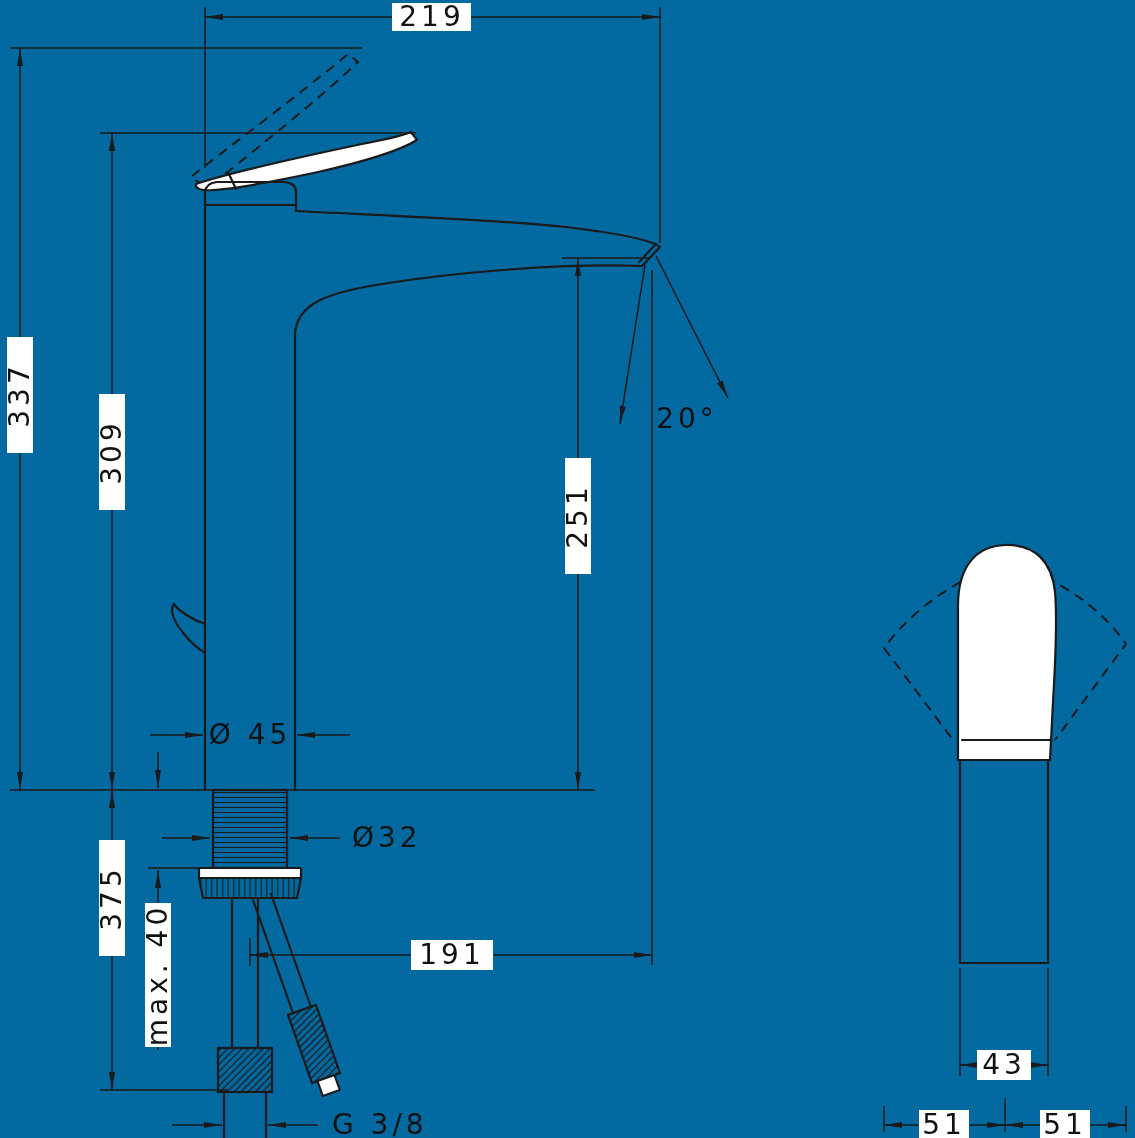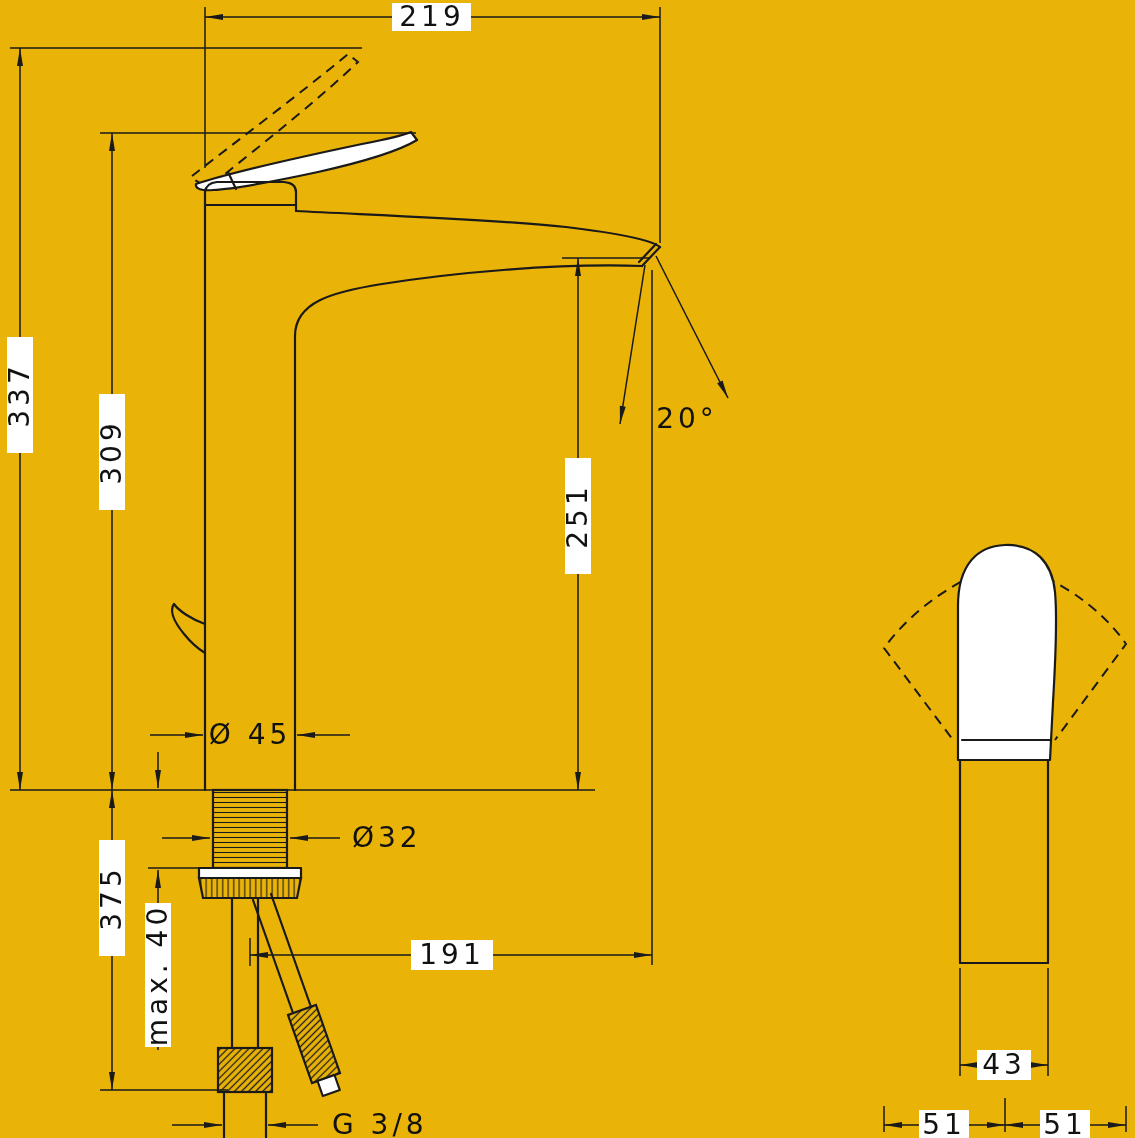--- a/index.html
+++ b/index.html
@@ -1,16 +1,16 @@
 <!DOCTYPE html>
 <html><head>
 <meta charset="utf-8">
 <style>
   html,body{margin:0;padding:0;background:#ffffff;}
-  .stage{width:1135px;height:1138px;background:#eab308;position:relative;overflow:hidden;}
+  .stage{width:1135px;height:1138px;background:#0369a1;position:relative;overflow:hidden;}
   svg{display:block;}
   svg text{
     font-family:"DejaVu Sans","Liberation Sans",sans-serif;
     font-size:28px;
     letter-spacing:4px;
     fill:#111111;
   }
   .o{fill:none;stroke:#1a1a1a;stroke-width:2.2;stroke-linejoin:round;stroke-linecap:round;}
   .of{fill:#ffffff;stroke:#1a1a1a;stroke-width:2.2;stroke-linejoin:round;}
   .d{fill:none;stroke:#1a1a1a;stroke-width:1.5;}

